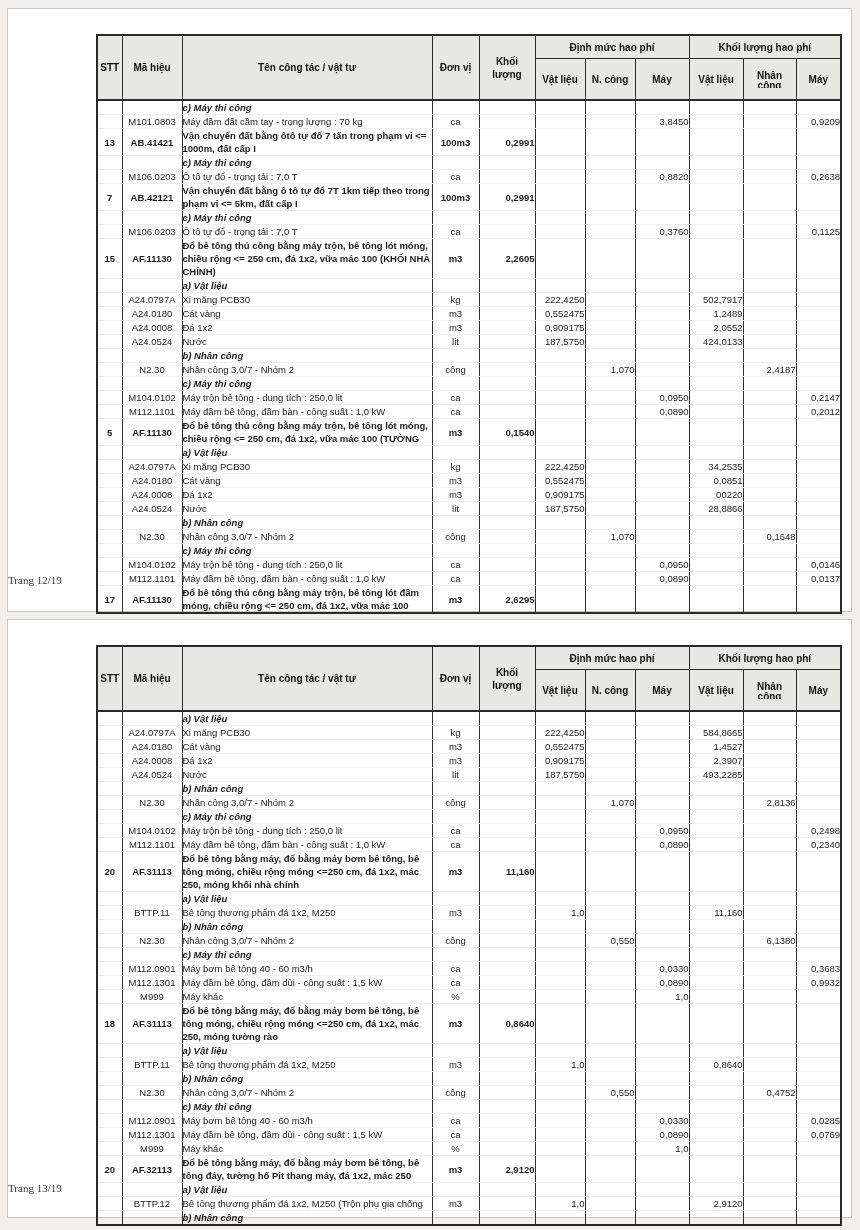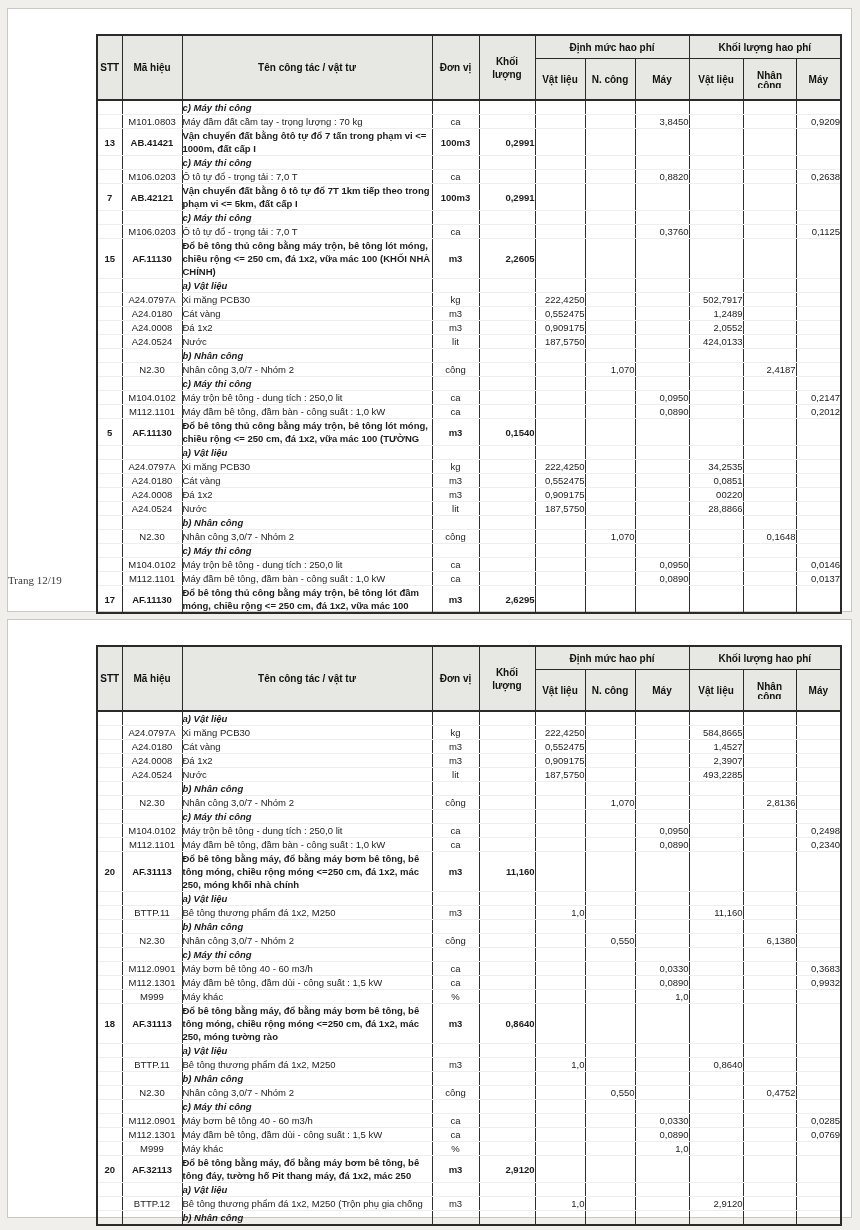--- a/index.html
+++ b/index.html
@@ -987,13 +987,14 @@
           <td class="c-qty"></td>
           <td class="c-dm_vl"></td>
           <td class="c-dm_nc"></td>
           <td class="c-dm_may"></td>
           <td class="c-kl_vl"></td>
           <td class="c-kl_nc"></td>
           <td class="c-kl_may"></td>
         </tr>
       </tbody>
   </table>
+  <div class="page-footer">Trang 13/19</div>
 </div>
 
 </body></html>

